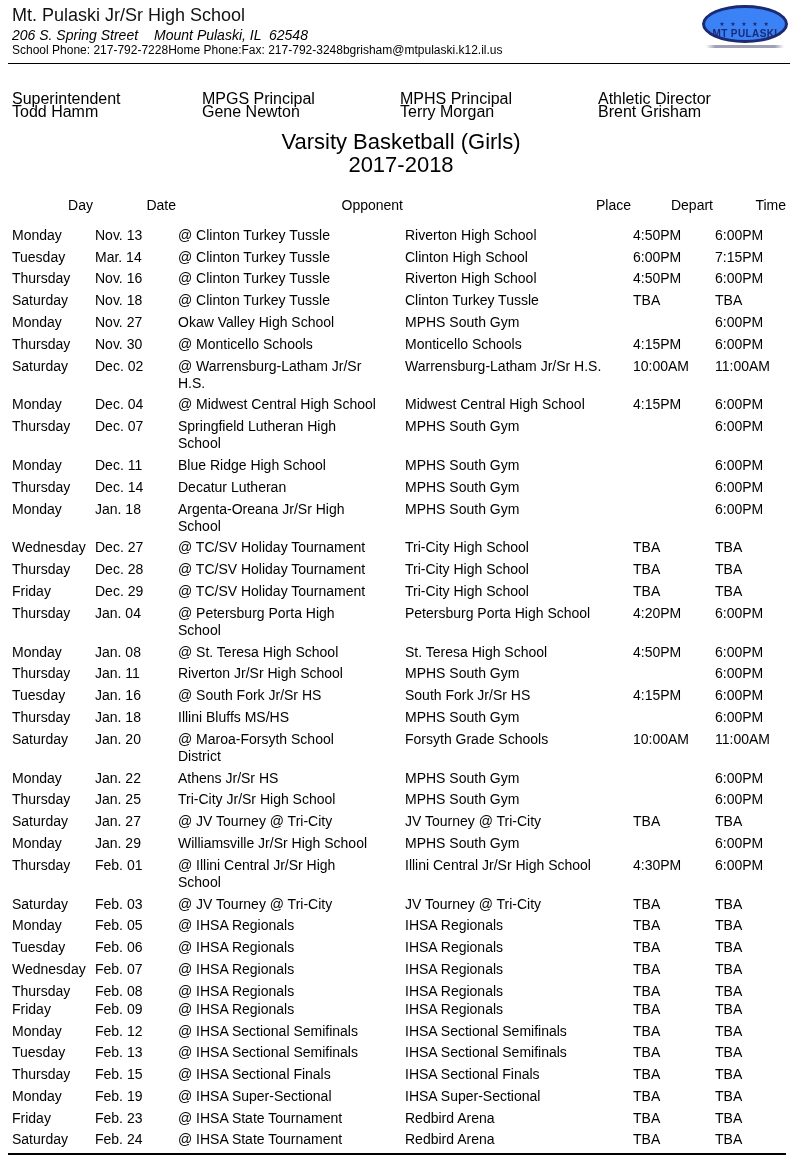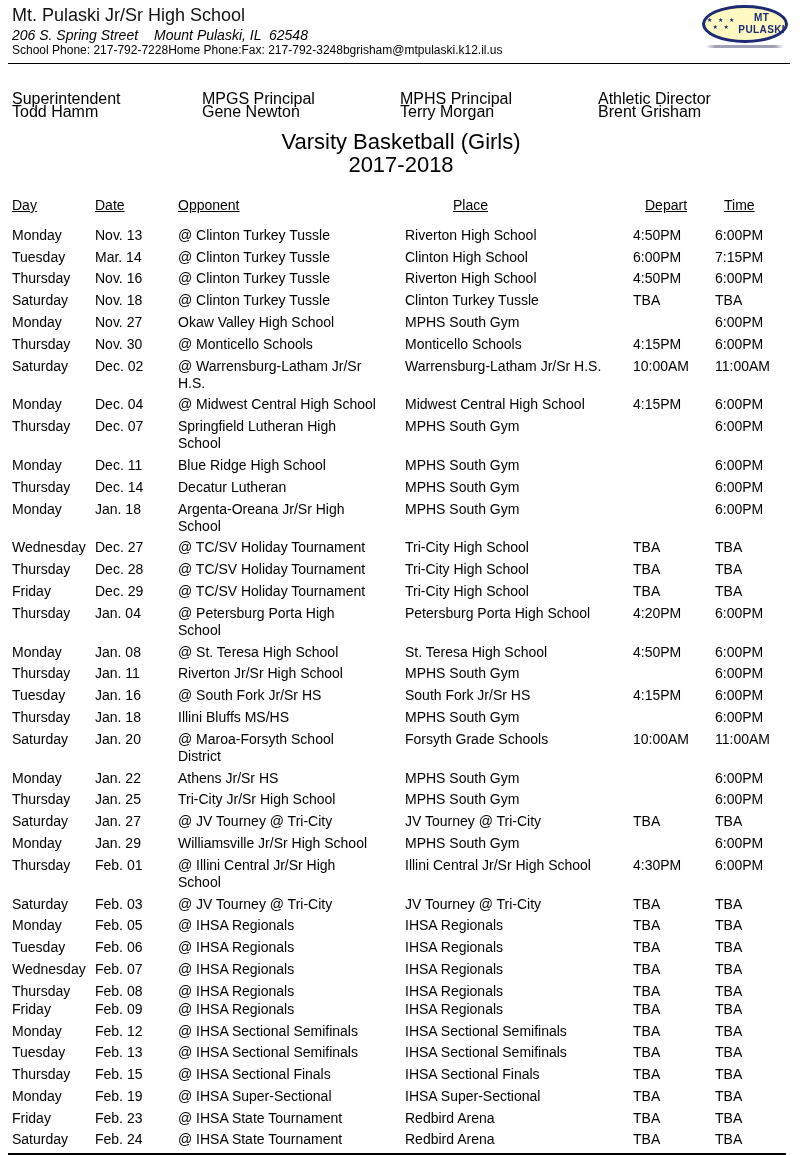--- a/index.html
+++ b/index.html
@@ -20,22 +20,22 @@
   .contact-line { margin-top:1px; font-size:12px; line-height:14px; display:flex; }
   .head-rule { border:0; border-top:1px solid #000; margin:6px 0 0 -4px; width:782px; }
 
   
   :root { --logo-color:#1b2a72; }
   .logo { position:absolute; top:5px; right:12px; width:86px; text-align:center; }
   .logo-oval {
     width:86px; height:38px;
     border:3px solid var(--logo-color);
     border-radius:50%;
-    display:flex; flex-direction:row; align-items:center; justify-content:flex-end;
-    background:#fef9c3;
+    display:flex; flex-direction:column; align-items:center; justify-content:flex-end;
+    background:#3b82f6;
   }
   .logo-stars { color:var(--logo-color); font-size:6px; line-height:7px; letter-spacing:2px; }
   .logo-text { color:var(--logo-color); font-weight:bold; font-size:10px; line-height:12px; letter-spacing:0.4px; }
   .logo-caption-line {
     margin:2px auto 0 auto; width:78px; height:3px;
     background:linear-gradient(90deg, rgba(0,0,0,0) 0%, rgba(80,80,120,.55) 12%, rgba(80,80,120,.55) 88%, rgba(0,0,0,0) 100%);
   }
 
   
   .staff-row { margin-top:28px; display:flex; font-size:16px; line-height:13px; }
@@ -47,22 +47,22 @@
   
   .doc-title-block { margin-top:12px; text-align:center; }
   .doc-title-line { font-size:22px; line-height:23px; }
 
   
   table.schedule { margin-top:16px; border-collapse:collapse; table-layout:fixed; width:776px; }
   col.c-day { width:83px; } col.c-date { width:83px; }
   col.c-opp { width:227px; } col.c-place { width:228px; }
   col.c-dep { width:82px; } col.c-time { width:73px; }
   .schedule th {
-    font-weight:normal; text-align:left; font-size:14px; line-height:17px;
-    text-decoration:underline; vertical-align:top;
+    font-weight:normal; text-align:right; font-size:14px; line-height:17px;
+    vertical-align:top;
     padding:5px 2px 8px 0;
   }
   .schedule th:nth-child(4){ padding-left:48px; }
   .schedule th:nth-child(5){ padding-left:12px; }
   .schedule th:nth-child(6){ padding-left:9px; }
   .schedule td {
     font-size:14px; line-height:17px; vertical-align:top;
     padding:4.8px 2px 0 0;
   }
   .schedule td:nth-child(3){ padding-right:26px; }

